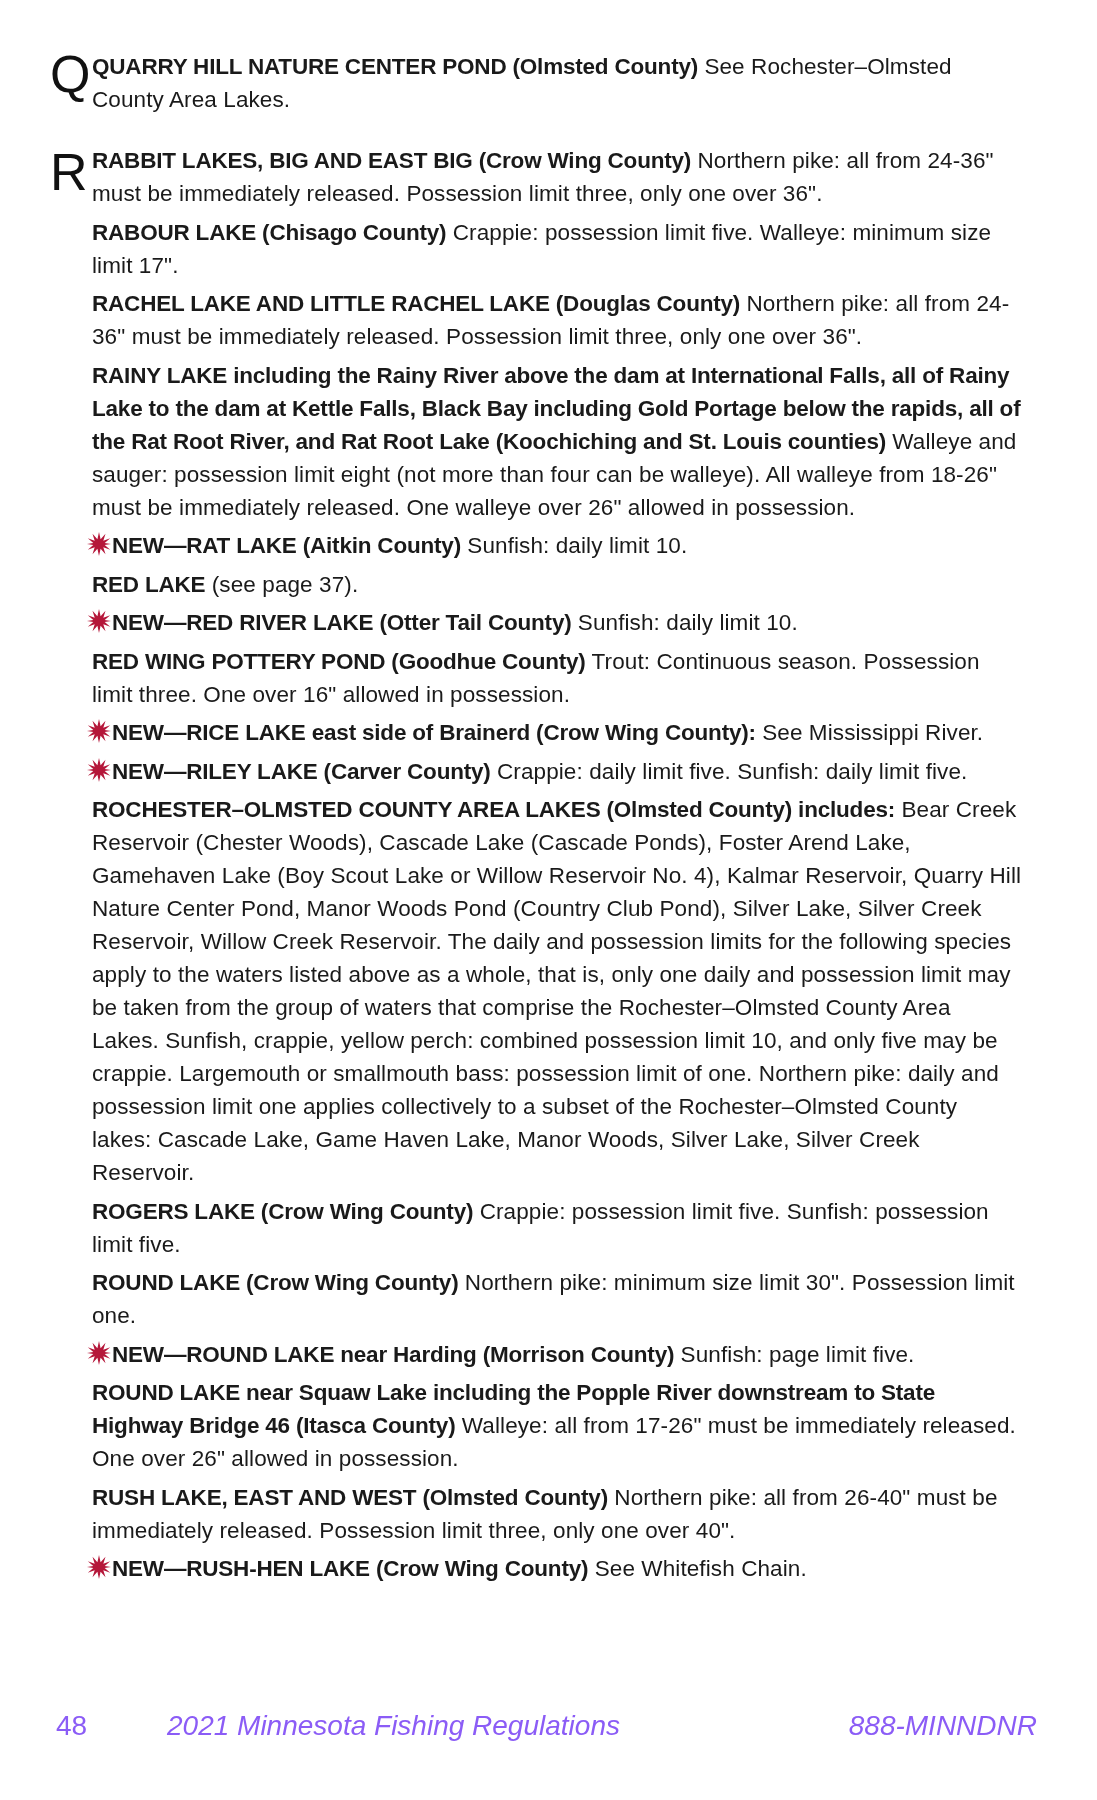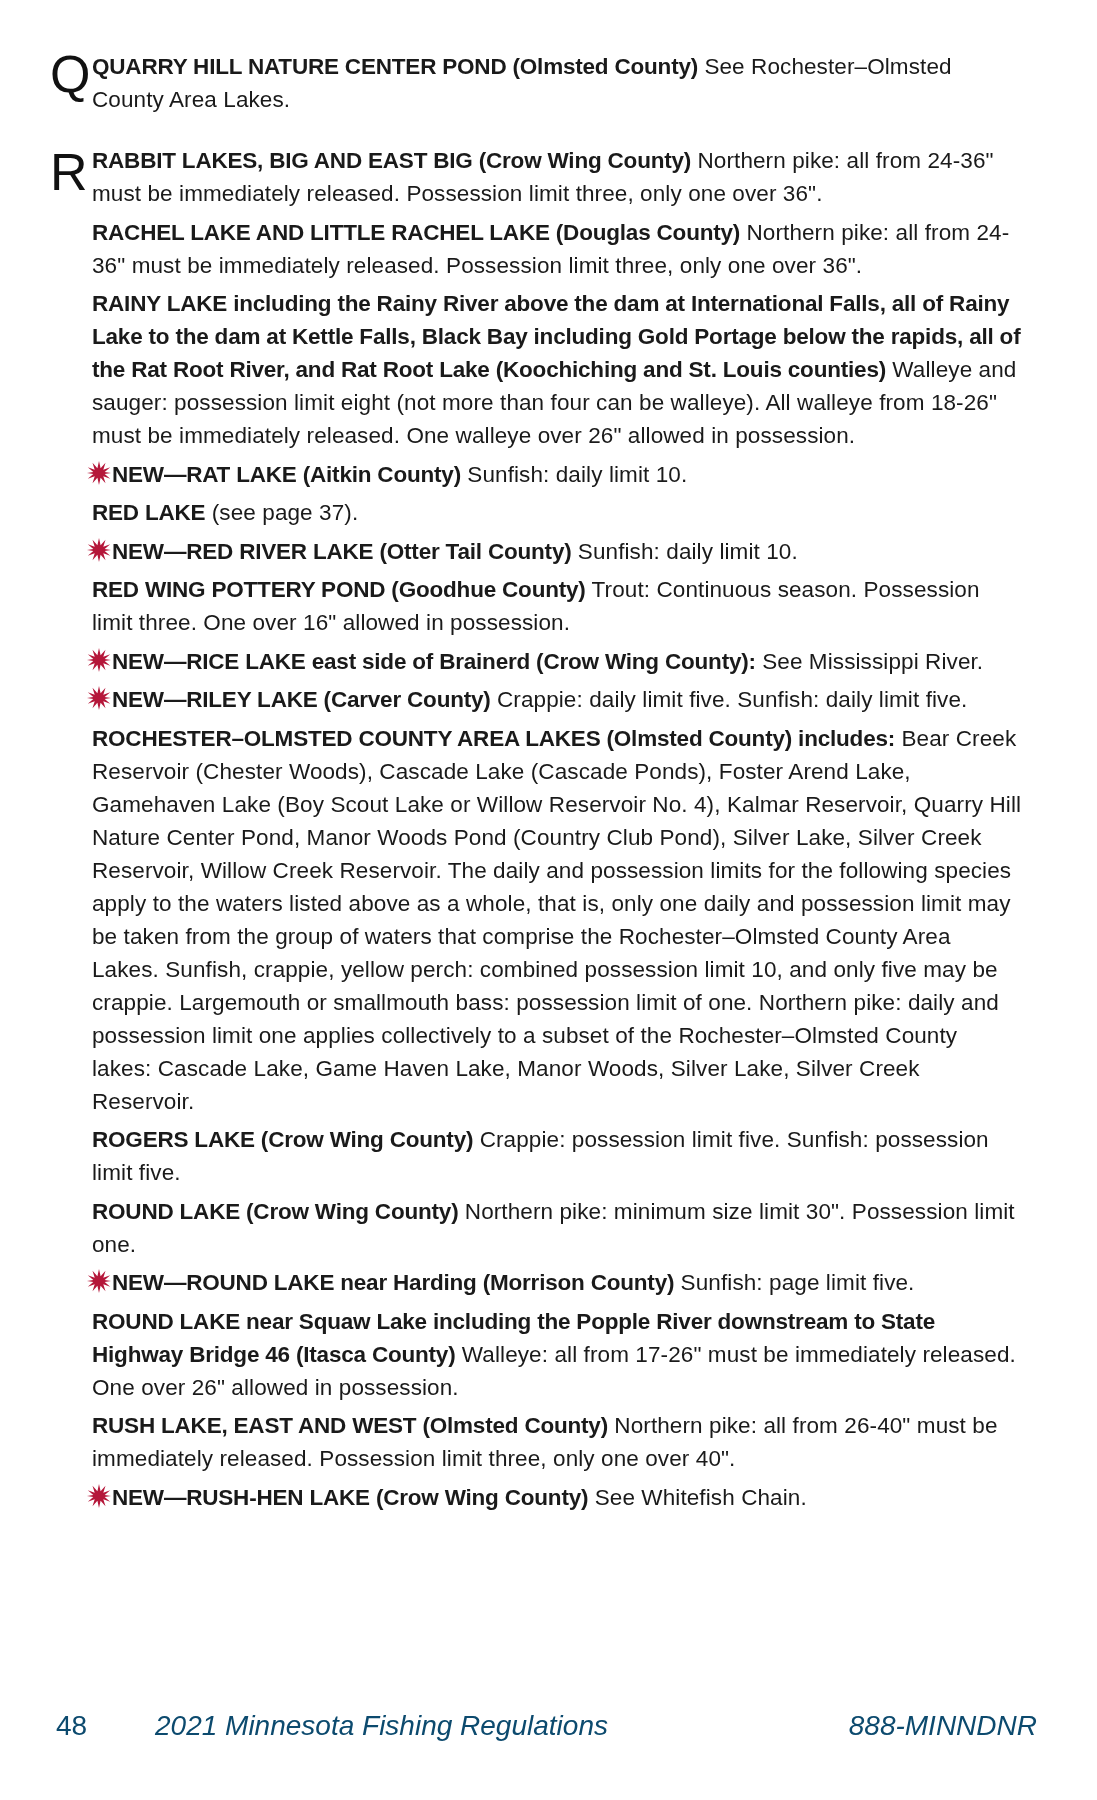--- a/index.html
+++ b/index.html
@@ -9,23 +9,23 @@
   .section { position: absolute; left: 0; width: 1097px; }
   .letter { position: absolute; left: 50px; font-size: 52px; line-height: 52px; font-weight: 400; color: #111; }
   .entries { position: absolute; left: 92px; width: 930px; }
   .entry { font-size: 22.5px; line-height: 33px; letter-spacing: 0.1px; margin: 0 0 5.5px 0; word-spacing: 0; }
   .entry .name { font-weight: 700; letter-spacing: -0.2px; }
   .entry .desc { font-weight: 400; }
   .entry.new-entry { text-indent: -6px; }
   .burst { display: inline-block; width: 26px; height: 26px; vertical-align: -4px; margin-right: 0px; }
   .burst svg { width: 26px; height: 26px; display: block; }
   .footer { position: absolute; top: 1706px; left: 0; width: 1097px; height: 40px;
-            color: #0c4a6e; font-style: italic; font-size: 28px; line-height: 40px; }
+            color: #8b5cf6; font-style: italic; font-size: 28px; line-height: 40px; }
   .footer .pg { position: absolute; left: 56px; font-style: normal; }
-  .footer .title { position: absolute; left: 155px; }
+  .footer .title { position: absolute; left: 167px; }
   .footer .phone { position: absolute; right: 60px; margin-left: 34px; }
 </style>
 </head>
 <body>
 
 <div class="page">
 
   <div class="section" style="top:48px;">
     <div class="letter" style="top:0px;">Q</div>
     <div class="entries" style="top:2px;">
@@ -33,20 +33,23 @@
         <span class="name">QUARRY HILL NATURE CENTER POND (Olmsted County)</span><span class="desc"> See Rochester–Olmsted County Area Lakes.</span>
       </p>
     </div>
   </div>
 
   <div class="section" style="top:144px;">
     <div class="letter" style="top:2px;">R</div>
     <div class="entries" id="r-entries" style="top:0px;">
     <p class="entry">
     <span class="name">RABBIT LAKES, BIG AND EAST BIG (Crow Wing County)</span><span class="desc"> Northern pike: all from 24-36" must be immediately released. Possession limit three, only one over 36".</span>
+  </p>
+        <p class="entry">
+    <span class="name">RABOUR LAKE (Chisago County)</span><span class="desc"> Crappie: possession limit five. Walleye: minimum size limit 17".</span>
   </p>
         <p class="entry">
     <span class="name">RACHEL LAKE AND LITTLE RACHEL LAKE (Douglas County)</span><span class="desc"> Northern pike: all from 24-36" must be immediately released. Possession limit three, only one over 36".</span>
   </p>
         <p class="entry">
     <span class="name">RAINY LAKE including the Rainy River above the dam at International Falls, all of Rainy Lake to the dam at Kettle Falls, Black Bay including Gold Portage below the rapids, all of the Rat Root River, and Rat Root Lake (Koochiching and St. Louis counties)</span><span class="desc"> Walleye and sauger: possession limit eight (not more than four can be walleye). All walleye from 18-26" must be immediately released. One walleye over 26" allowed in possession.</span>
   </p>
         <p class="entry new-entry">
     <span class="burst">
       <svg viewBox="0 0 26 26">

